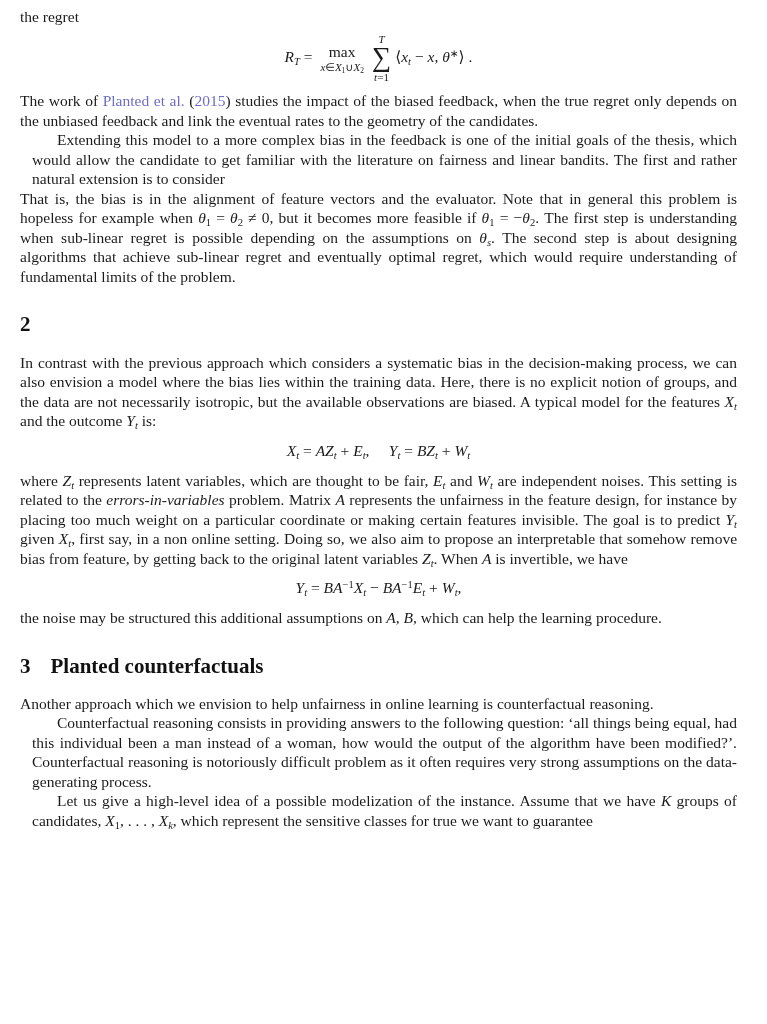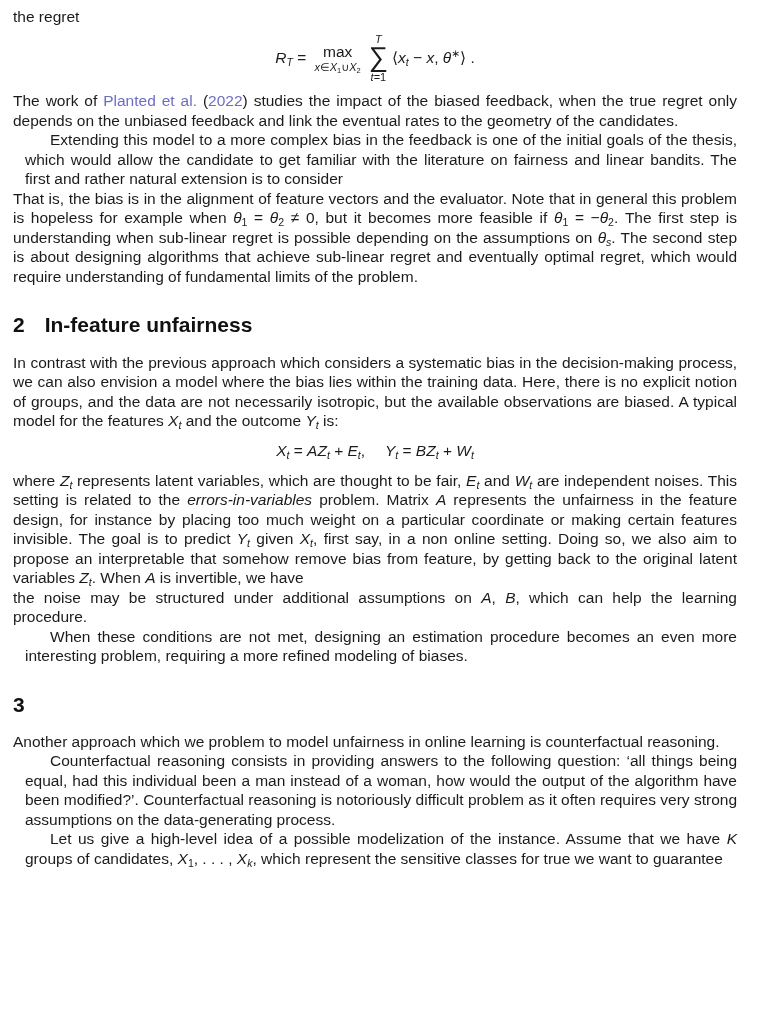--- a/index.html
+++ b/index.html
@@ -1,21 +1,21 @@
 <!DOCTYPE html>
 <html style="--cite-color: #6d6dc5;"><head>
 <meta charset="utf-8">
 <style>
   html, body { margin: 0; padding: 0; background: #ffffff; }
   body { width: 767px; height: 1024px; overflow: hidden; }
   .page {
     box-sizing: border-box;
     width: 767px; height: 884px;
-    padding: 7px 30px 0 13px;
-    font-family: Liberation Sans, sans-serif;
+    padding: 7px 30px 0 20px;
+    font-family: Liberation Serif, serif;
     font-size: 15.5px;
     line-height: 19.5px;
     color: #1b1b1b;
     overflow: hidden;
   }
   p { margin: 0; text-align: justify; }
   p.indent { text-indent: 25px; margin-left: 12px; }
   i { font-style: italic; }
   sub { font-size: 68%; vertical-align: -0.3em; line-height: 0; font-style: normal; }
   sup { font-size: 68%; vertical-align: 0.5em; line-height: 0; font-style: normal; }
@@ -48,44 +48,46 @@
     <span class="eq-inner"><i>R</i><sub><i>T</i></sub><span> = </span><span class="stack">
           <span class="stk stk-mid"><span>max</span></span>
           <span class="stk stk-bot"><i>x</i><span>∈</span><i class="cal">X</i><sub>1</sub><span>∪</span><i class="cal">X</i><sub>2</sub></span>
         </span><span class="stack">
           <span class="stk stk-top"><i>T</i></span>
           <span class="stk stk-mid"><span class="bigop">∑</span></span>
           <span class="stk stk-bot"><i>t</i><span>=1</span></span>
         </span><span>⟨</span><i>x</i><sub><i>t</i></sub><span> − </span><i>x</i><span>, </span><i>θ</i><sup>∗</sup><span>⟩ .</span></span>
   </div>
 
-  <p><span>The work of </span><span class="cite">Planted et al.</span><span> (</span><span class="cite">2022</span><span>) studies the impact of the biased feedback, when the true regret only depends on the unbiased feedback and link the eventual rates to the geometry of the candidates.</span></p>
+  <p><span>The work of </span><span class="cite">Planted et al.</span><span> (</span><span class="cite">2015</span><span>) studies the impact of the biased feedback, when the true regret only depends on the unbiased feedback and link the eventual rates to the geometry of the candidates.</span></p>
   <p class="indent"><span>Extending this model to a more complex bias in the feedback is one of the initial goals of the thesis, which would allow the candidate to get familiar with the literature on fairness and linear bandits. The first and rather natural extension is to consider</span></p>
 
 
   <p><span>That is, the bias is in the alignment of feature vectors and the evaluator. Note that in general this problem is hopeless for example when </span><i>θ</i><sub>1</sub><span> = </span><i>θ</i><sub>2</sub><span> ≠ 0, but it becomes more feasible if </span><i>θ</i><sub>1</sub><span> = −</span><i>θ</i><sub>2</sub><span>. The first step is understanding when sub-linear regret is possible depending on the assumptions on </span><i>θ</i><sub><i>s</i></sub><span>. The second step is about designing algorithms that achieve sub-linear regret and eventually optimal regret, which would require understanding of fundamental limits of the problem.</span></p>
 
   <h2>
     <span>2</span>
-    <span>In-feature unfairness</span>
   </h2>
 
   <p><span>In contrast with the previous approach which considers a systematic bias in the decision-making process, we can also envision a model where the bias lies within the training data. Here, there is no explicit notion of groups, and the data are not necessarily isotropic, but the available observations are biased. A typical model for the features </span><i>X</i><sub><i>t</i></sub><span> and the outcome </span><i>Y</i><sub><i>t</i></sub><span> is:</span></p>
 
   <div class="eq">
     <span class="eq-inner"><i>X</i><sub><i>t</i></sub><span> = </span><i>AZ</i><sub><i>t</i></sub><span> + </span><i>E</i><sub><i>t</i></sub><span>,  </span><i>Y</i><sub><i>t</i></sub><span> = </span><i>BZ</i><sub><i>t</i></sub><span> + </span><i>W</i><sub><i>t</i></sub></span>
   </div>
 
   <p><span>where </span><i>Z</i><sub><i>t</i></sub><span> represents latent variables, which are thought to be fair, </span><i>E</i><sub><i>t</i></sub><span> and </span><i>W</i><sub><i>t</i></sub><span> are independent noises. This setting is related to the </span><i>errors-in-variables</i><span> problem. Matrix </span><i>A</i><span> represents the unfairness in the feature design, for instance by placing too much weight on a particular coordinate or making certain features invisible. The goal is to predict </span><i>Y</i><sub><i>t</i></sub><span> given </span><i>X</i><sub><i>t</i></sub><span>, first say, in a non online setting. Doing so, we also aim to propose an interpretable that somehow remove bias from feature, by getting back to the original latent variables </span><i>Z</i><sub><i>t</i></sub><span>. When </span><i>A</i><span> is invertible, we have</span></p>
 
+  <div class="eq">
+    <span class="eq-inner"><i>Y</i><sub><i>t</i></sub><span> = </span><i>BA</i><sup>−1</sup><i>X</i><sub><i>t</i></sub><span> − </span><i>BA</i><sup>−1</sup><i>E</i><sub><i>t</i></sub><span> + </span><i>W</i><sub><i>t</i></sub><span>,</span></span>
+  </div>
 
-  <p><span>the noise may be structured under additional assumptions on </span><i>A</i><span>, </span><i>B</i><span>, which can help the learning procedure.</span></p>
-  <p class="indent"><span>When these conditions are not met, designing an estimation procedure becomes an even more interesting problem, requiring a more refined modeling of biases.</span></p>
+  <p><span>the noise may be structured this additional assumptions on </span><i>A</i><span>, </span><i>B</i><span>, which can help the learning procedure.</span></p>
 
   <h2>
     <span>3</span>
+    <span>Planted counterfactuals</span>
   </h2>
 
-  <p><span>Another approach which we problem to model unfairness in online learning is counterfactual reasoning.</span></p>
+  <p><span>Another approach which we envision to help unfairness in online learning is counterfactual reasoning.</span></p>
   <p class="indent"><span>Counterfactual reasoning consists in providing answers to the following question: ‘all things being equal, had this individual been a man instead of a woman, how would the output of the algorithm have been modified?’. Counterfactual reasoning is notoriously difficult problem as it often requires very strong assumptions on the data-generating process.</span></p>
   <p class="indent"><span>Let us give a high-level idea of a possible modelization of the instance. Assume that we have </span><i>K</i><span> groups of candidates, </span><i class="cal">X</i><sub>1</sub><span>, . . . , </span><i class="cal">X</i><sub><i>k</i></sub><span>, which represent the sensitive classes for true we want to guarantee</span></p>
 
 </div>
 
 </body></html>

